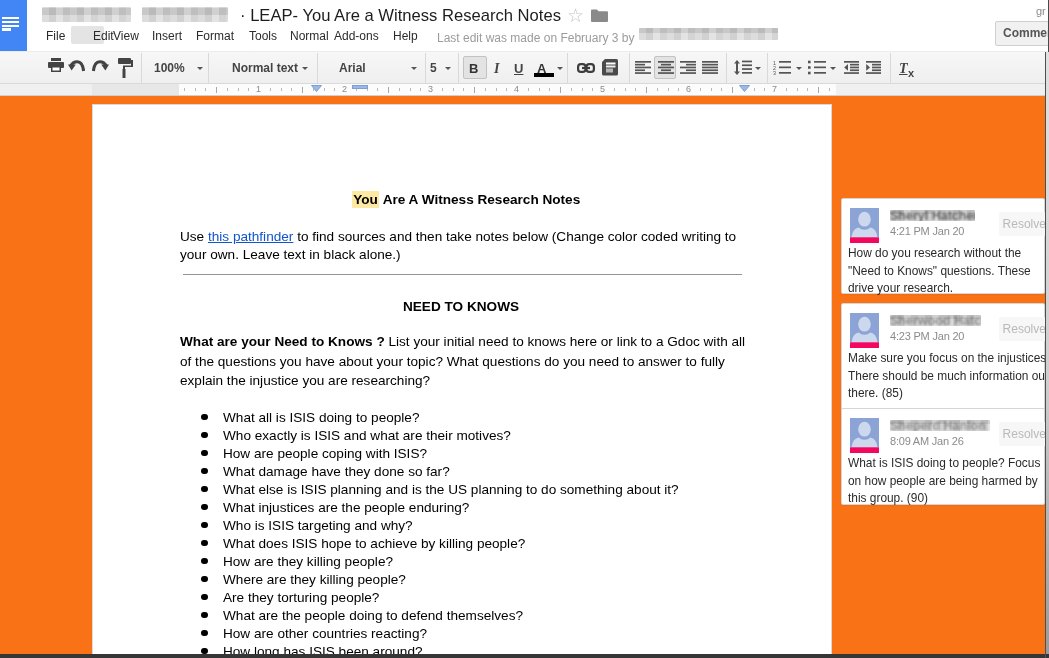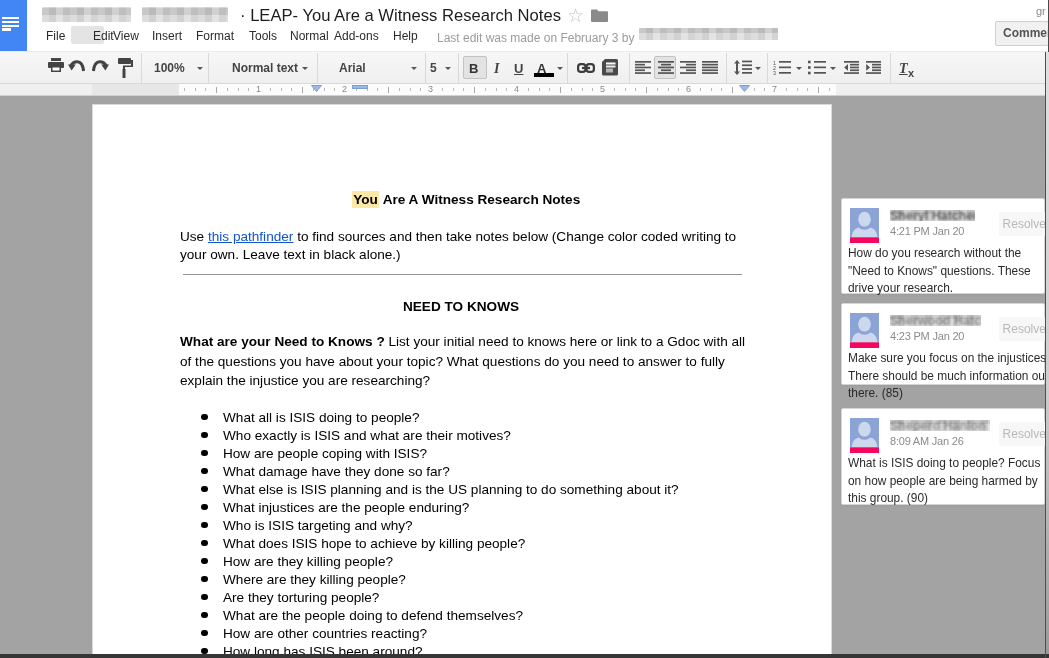--- a/index.html
+++ b/index.html
@@ -31,21 +31,21 @@
 
 
 #ruler { left:0; top:84px; width:1049px; height:12px; background:#f0f0f0; border-bottom:1px solid #d0d0d0; }
 #rmarg { position:absolute; left:92px; top:0; width:87px; height:11px; background:#e7e7e7; }
 #rwhite { position:absolute; left:179px; top:0; width:657px; height:11px; background:#fcfcfc; }
 .tick { position:absolute; top:4px; width:1px; height:3px; background:#b9b9b9; }
 .tick2 { position:absolute; top:3px; width:1px; height:6px; background:#a8a8a8; }
 .rnum { position:absolute; top:0px; font-size:9px; color:#8a8a8a; height:11px; line-height:11px; }
 
 
-#docarea { left:0; top:96px; width:1049px; height:558px; background:#a3a3a3; }
+#docarea { left:0; top:96px; width:1049px; height:558px; background:#f97316; }
 #page { position:absolute; left:92px; top:8px; width:740px; height:560px; background:#fff; border:1px solid #d9d9d9; }
 
 #dtitle { position:absolute; left:90px; top:86px; line-height:18px; width:566px; text-align:center; font-size:13.6px; font-weight:bold; color:#000; }
 #dtitle span { background:#fbe9a4; padding:1px 1.5px; }
 #para1 { position:absolute; left:87px; top:122.8px; font-size:13.6px; color:#000; line-height:18.3px; }
 #para1 a { color:#15c; text-decoration:underline; }
 #hr1 { position:absolute; left:90px; top:168.5px; width:559px; height:1px; background:#949494; }
 #ntk { position:absolute; left:85px; top:193px; line-height:18px; width:566px; text-align:center; font-size:13.6px; font-weight:bold; color:#000; }
 #para2 { position:absolute; left:87px; top:227.4px; font-size:13.6px; color:#000; line-height:19.2px; }
 #bullets { position:absolute; left:108.3px; top:304.4px; font-size:13.6px; color:#000; }
@@ -354,21 +354,21 @@
       <rect y="29.3" width="29" height="5.7" fill="#f3075f"></rect>
     </svg>
   <div class="nm" style="width:85px;">
       <div style="position:absolute;left:0;top:0;width:85px;height:11px;" class="blur pix"></div>
       <div style="position:absolute;left:0;top:-1px;font-size:12.5px;font-weight:bold;color:rgba(45,45,45,0.75);filter:blur(1.1px);white-space:nowrap;">Sheryl Hatcher</div>
     </div>
   <div class="tm">4:21 PM Jan 20</div>
   <div class="rs">Resolve</div>
   <div class="ct">How do you research without the<br>"Need to Knows" questions. These<br>drive your research.</div>
 </div>
-<div class="card" style="top:303px;height:82px;">
+<div class="card" style="top:303px;height:116px;">
   <svg class="av" width="29" height="35" viewBox="0 0 29 35">
       <rect width="29" height="29.3" fill="#8ca3d6"></rect>
       <ellipse cx="14.5" cy="11.2" rx="6.3" ry="7.4" fill="#ccd8ee"></ellipse>
       <path d="M1.5 29.3 Q2.5 20.8 8.8 19.6 Q10.8 21.8 14.5 21.8 Q18.2 21.8 20.2 19.6 Q26.5 20.8 27.5 29.3 Z" fill="#ccd8ee"></path>
       <rect y="29.3" width="29" height="5.7" fill="#f3075f"></rect>
     </svg>
   <div class="nm" style="width:91px;">
       <div style="position:absolute;left:0;top:0;width:91px;height:11px;" class="blur pix"></div>
       <div style="position:absolute;left:0;top:-1px;font-size:12.5px;font-weight:bold;color:rgba(45,45,45,0.5);filter:blur(1.3px);white-space:nowrap;">Sherwood Hatcher</div>
     </div>

